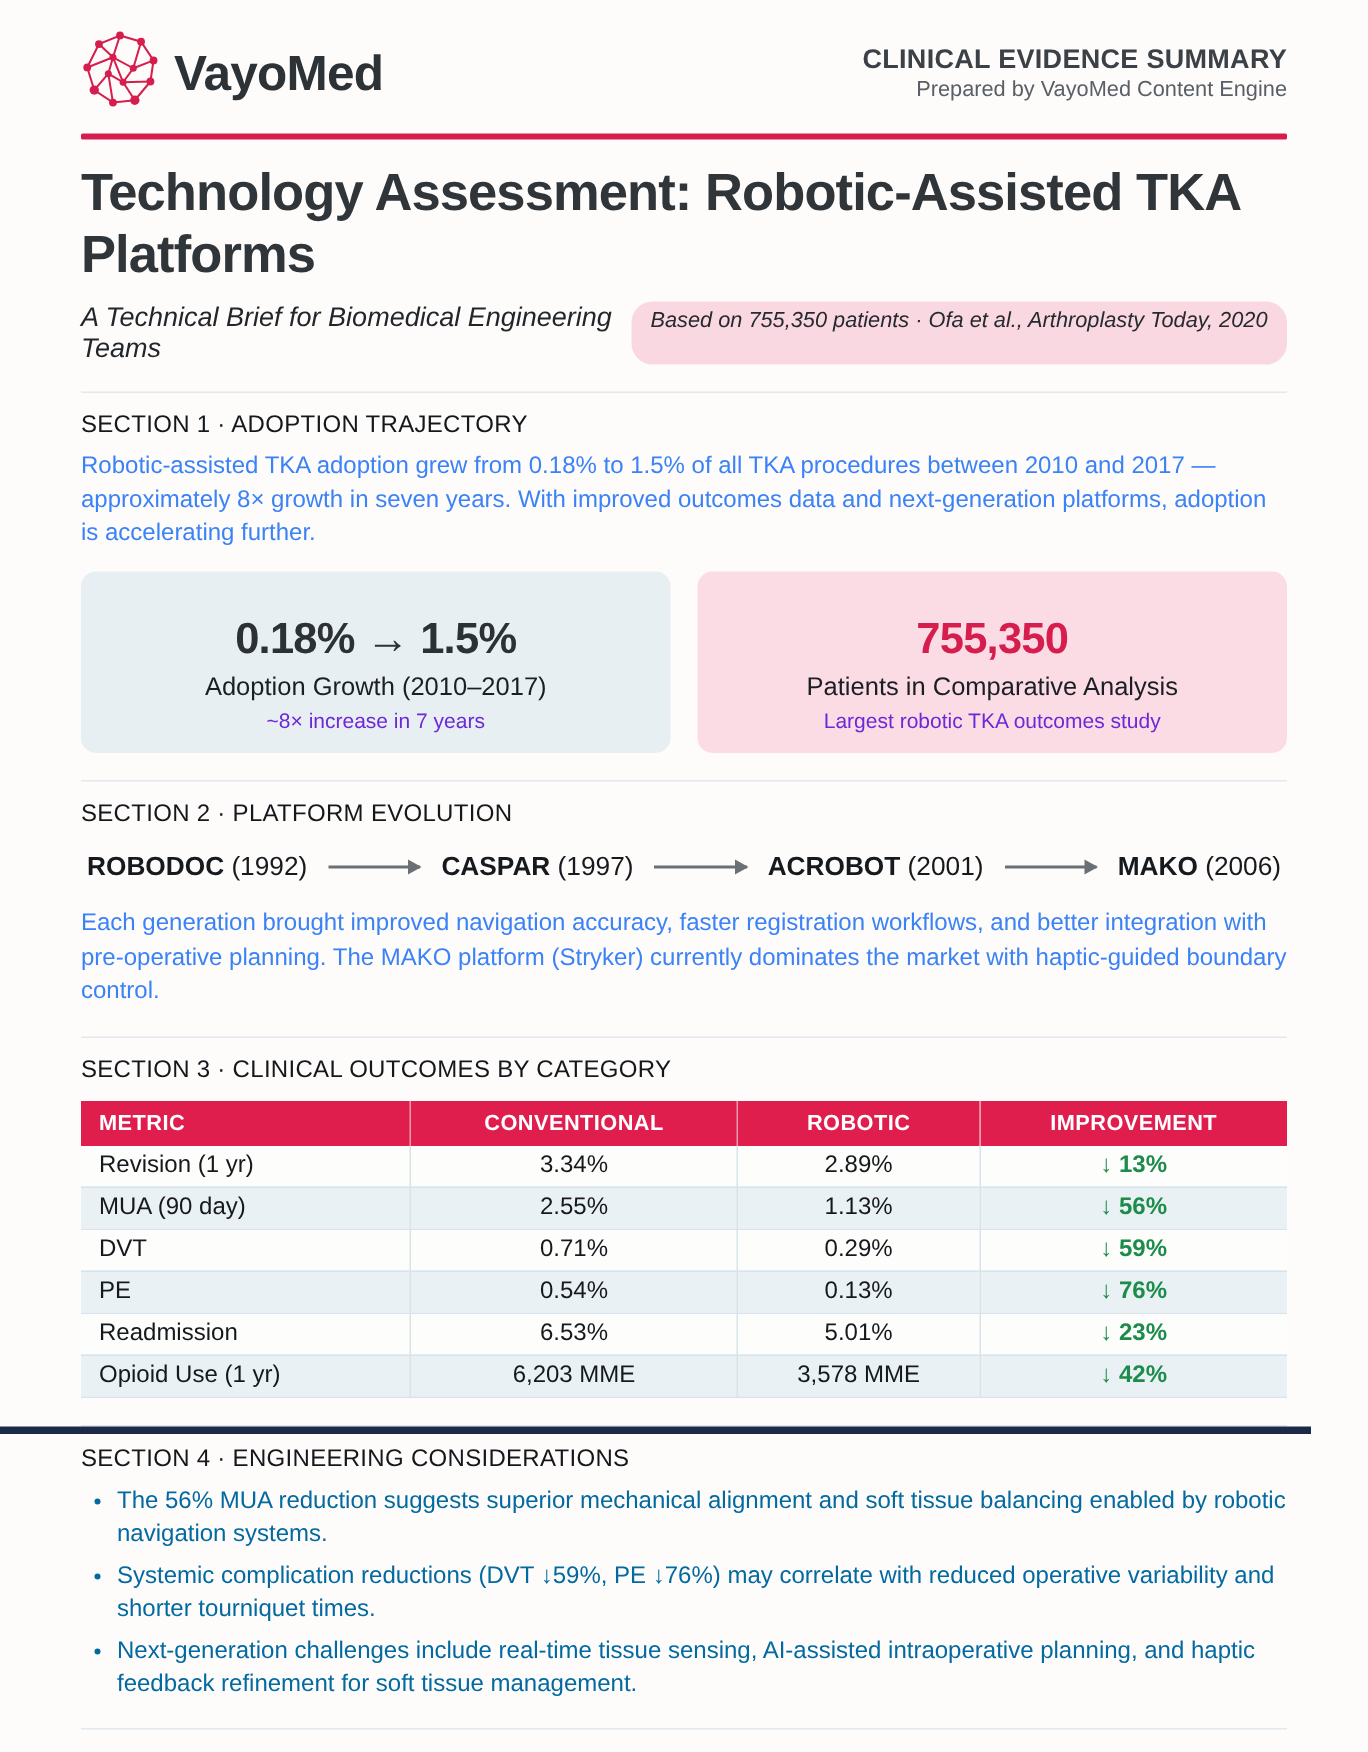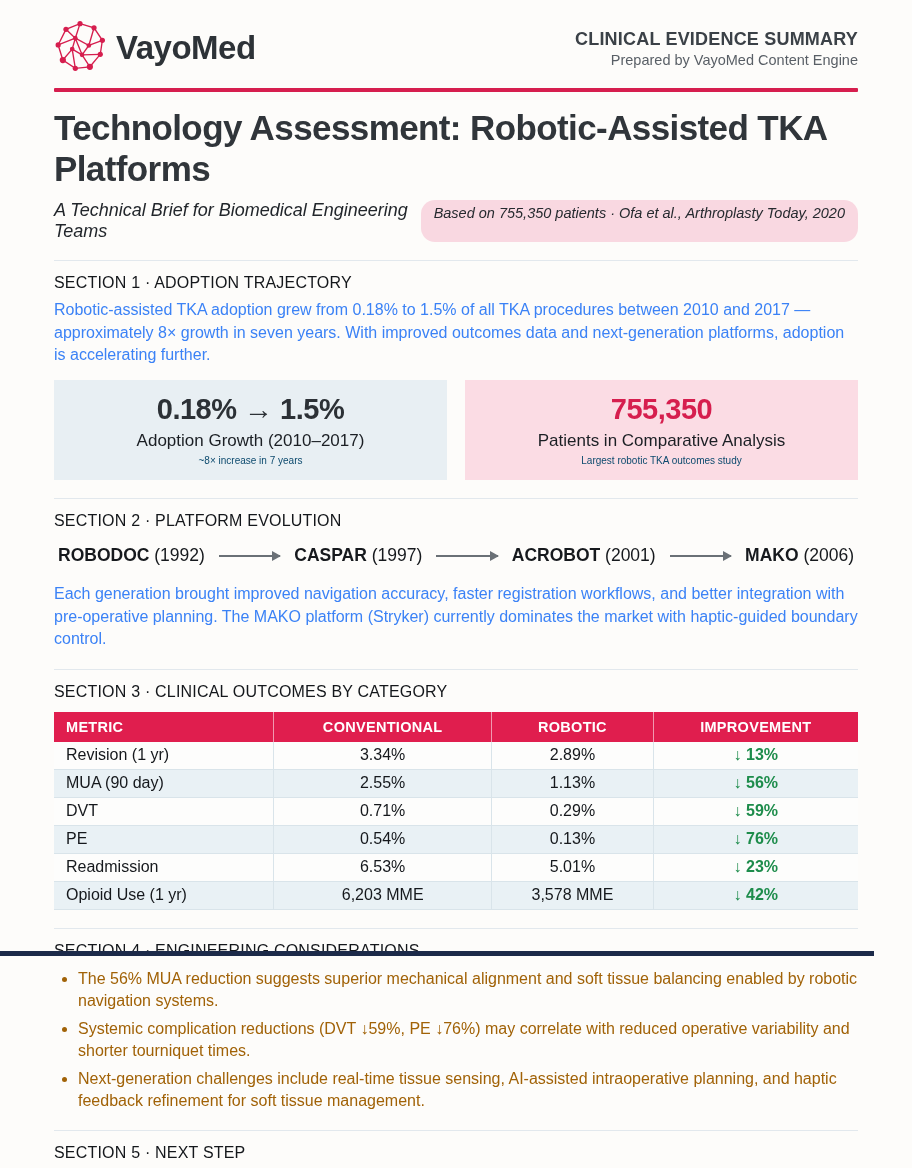--- a/index.html
+++ b/index.html
@@ -25,27 +25,27 @@
   .subtitle { font-size:18px; color:#22262b; }
   .badge { background:#f9d8e1; border-radius:14px; padding:5px 13px; font-size:14.5px; color:#262a2f; white-space:nowrap; }
 
   
   .section { border-top:1px solid #e2e8ed; margin-top:18px; padding-top:13px; }
   .sec-h { font-size:16px; font-weight:normal; color:#14171b; letter-spacing:0.2px; }
   .sec-p { font-size:16px; line-height:1.4; margin-top:7px; color:#3b82f6; }
 
   
   .cards { display:flex; gap:18px; margin-top:14px; }
-  .card { flex:1; border-radius:0; padding:13px 16px 14px; text-align:center; }
+  .card { flex:1; border-radius:10px; padding:29px 16px 14px; text-align:center; }
   .card.blue { background:#e8eff3; }
   .card.pink { background:#fbdce4; }
   .stat-value { font-size:29px; font-weight:bold; color:#2c3136; letter-spacing:-0.5px; }
   .card.pink .stat-value { color:#d61e4e; }
   .stat-label { font-size:17px; color:#1b1f24; margin-top:5px; }
-  .stat-sub { font-size:10px; color:#0c4a6e; margin-top:4px; }
+  .stat-sub { font-size:14px; color:#6d28d9; margin-top:4px; }
 
   
   .timeline { display:flex; align-items:center; margin:15px 4px 17px; }
   .t-item { font-size:17.5px; color:#16191d; white-space:nowrap; }
   .t-item b { font-weight:bold; }
   .t-arrow { flex:1; height:2px; background:#6a7076; margin:0 14px; position:relative; min-width:54px; }
   .t-arrow:after { content:""; position:absolute; right:-1px; top:-4px; border-left:9px solid #6a7076;
     border-top:5px solid transparent; border-bottom:5px solid transparent; }
   .sec2-p { margin-top:13px; }
 
@@ -58,21 +58,21 @@
   tbody td { font-size:16px; padding:4.5px 12px; text-align:center; color:#15181c;
     border-bottom:1px solid #d9e4ea; border-right:1px solid #d9e4ea; }
   tbody td:first-child { text-align:left; }
   tbody td:last-child { border-right:none; }
   tbody tr:nth-child(even) { background:#e9f1f5; }
   tbody tr:nth-child(odd) { background:#fdfdfc; }
   td.imp { color:#1d8c4b; font-weight:bold; }
 
   
   ul.bullets { margin:8px 0 2px 24px; }
-  ul.bullets li { font-size:16px; line-height:1.38; margin-bottom:6px; color:#a16207; }
+  ul.bullets li { font-size:16px; line-height:1.38; margin-bottom:6px; color:#0369a1; }
   .bottom-bar { position:absolute; left:0; bottom:0; width:874px; height:5px; background:#1c2a49; }
 </style>
 </head>
 <body>
 
 <div class="page">
 
   <div class="hdr">
     <div class="brand">
       <span>

